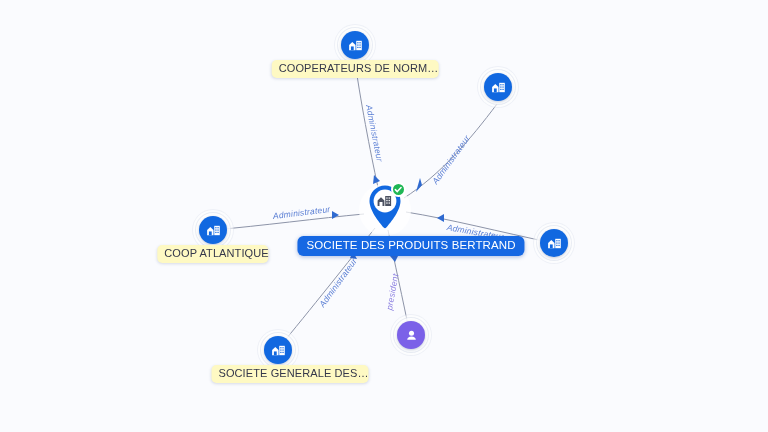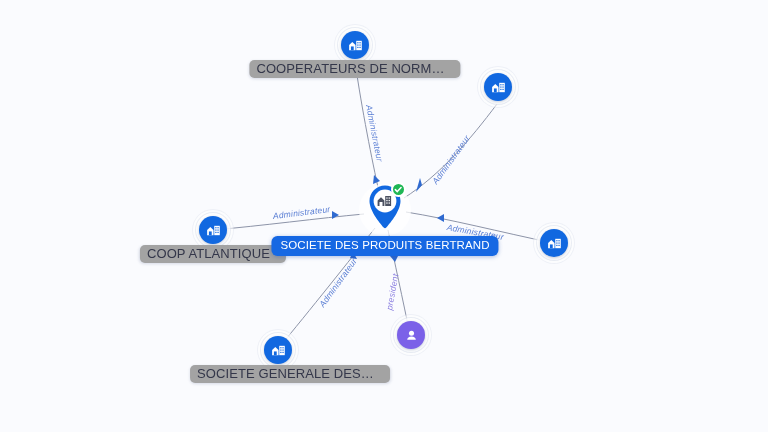--- a/index.html
+++ b/index.html
@@ -36,38 +36,39 @@
     display:flex;align-items:center;justify-content:center;
     box-shadow:0 1px 3px rgba(20,50,110,.25);
   }
   .disc.person{background:#7b61e8;}
   .disc svg{display:block;}
 
   
   .label{
     position:absolute;
     transform:translate(-50%,0);
-    background:#a3a3a3;
+    background:#fef9c3;
     border-radius:5px;
-    padding:2px 16px 3px 7px;
-    font-size:13px;
+    padding:2px 0 3px 7px;
+    font-size:11px;
     line-height:13px;
     color:#34374a;
     white-space:nowrap;
     box-shadow:0 1px 3px rgba(40,60,110,.17);
     letter-spacing:.1px;
   }
   .label.primary{
     background:#1668e3;
     color:#ffffff;
     font-size:11.5px;
     padding:3px 9px 4px 9px;
     border-radius:6px;
     box-shadow:0 1px 4px rgba(20,70,170,.35);
     font-weight:400;
+    margin-left:26px;
   }
 
   
   .pin-node{position:absolute;width:0;height:0;}
   .pin-halo{
     position:absolute;width:52px;height:52px;left:-26px;top:-28px;
     border-radius:50%;background:#ffffff;opacity:.75;
   }
   .pin-wrap{position:absolute;left:-19px;top:-28px;width:38px;height:48px;}
   .pin-badge{

